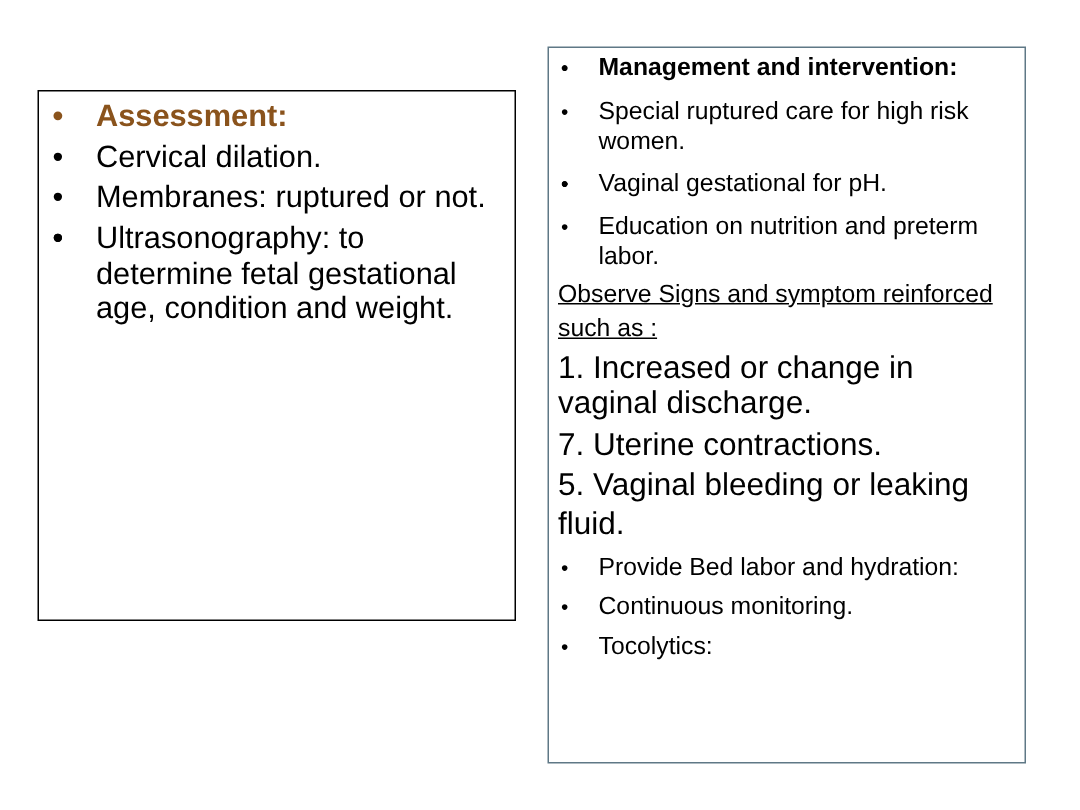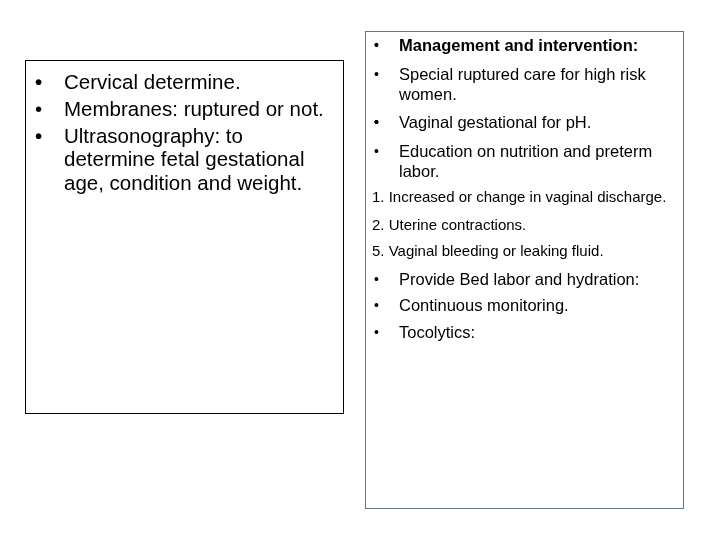--- a/index.html
+++ b/index.html
@@ -10,48 +10,49 @@
   #right-box { left:365px; top:31px; width:319px; height:478px; border:1px solid #5f7886; padding:3px 4px 0 6px; }
   ul { list-style:none; margin:0; padding:0; }
   .lb li { position:relative; padding-left:32px; font-size:20.5px; line-height:23.5px; margin-bottom:3.5px; }
   .lb li .bullet { position:absolute; left:3px; top:0; }
   .lb li.head { color:#8a531c; font-weight:bold; }
   .rb li { position:relative; padding-left:27px; font-size:16.5px; line-height:20px; margin-bottom:8.5px; }
   .rb li .bullet { position:absolute; left:2px; top:0; font-size:14px; }
   .rb li.head { font-weight:bold; }
   .rb .plain { font-size:16.5px; line-height:23px; margin:0 0 3.5px 0; }
   .rb .ul-text { text-decoration:underline; font-size:16.5px; line-height:23px; }
-  .rb .numbered { font-size:15px; line-height:26.5px; }
+  .rb .numbered { font-size:21px; line-height:26.5px; }
   .rb .tight li { margin-bottom:6.5px; line-height:20px; }
 </style>
 </head>
 <body>
 
 <div id="left-box" class="box">
   <ul class="lb">
-    <li class="head"><span class="bullet">•</span></li>
-    <li><span class="bullet">•</span><span>Cervical determine.</span></li>
+    <li class="head"><span class="bullet">•</span><span>Assessment:</span></li>
+    <li><span class="bullet">•</span><span>Cervical dilation.</span></li>
     <li><span class="bullet">•</span><span>Membranes: ruptured or not.</span></li>
     <li><span class="bullet">•</span></li>
     <li><span class="bullet">•</span><span>Ultrasonography: to determine fetal gestational age, condition and weight.</span></li>
   </ul>
 </div>
 
 <div id="right-box" class="box rb">
   <ul>
     <li class="head"><span class="bullet">•</span><span>Management and intervention:</span></li>
     <li><span class="bullet">•</span><span>Special ruptured care for high risk women.</span></li>
     <li><span class="bullet">•</span></li>
     <li><span class="bullet">•</span></li>
     <li><span class="bullet">•</span><span>Vaginal gestational for pH.</span></li>
     <li style="margin-bottom:4px;"><span class="bullet">•</span><span>Education on nutrition and preterm labor.</span></li>
   </ul>
+  <div class="plain ul-text">Observe Signs and symptom reinforced such as :</div>
   <div class="numbered">
     <div style="line-height:23px;margin-bottom:4px;">1. Increased or change in vaginal discharge.</div>
-    <div>2. Uterine contractions.</div>
+    <div>7. Uterine contractions.</div>
     <div>5. Vaginal bleeding or leaking fluid.</div>
   </div>
   <ul class="tight" style="margin-top:4px;">
     <li><span class="bullet">•</span><span>Provide Bed labor and hydration:</span></li>
     <li><span class="bullet">•</span><span>Continuous monitoring.</span></li>
     <li><span class="bullet">•</span><span>Tocolytics:</span></li>
   </ul>
 </div>
 
 </body></html>

